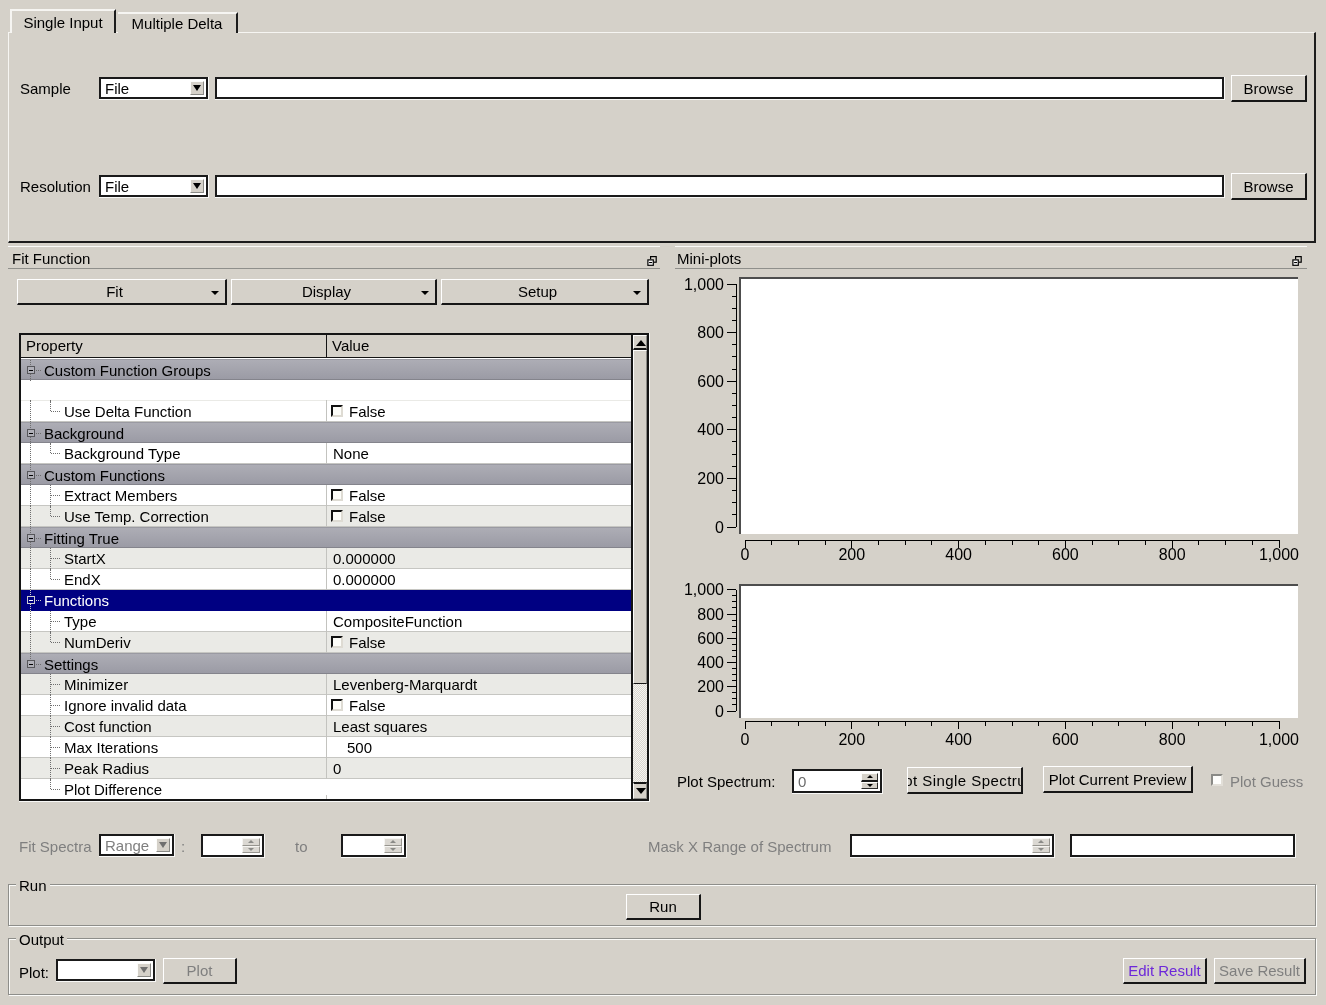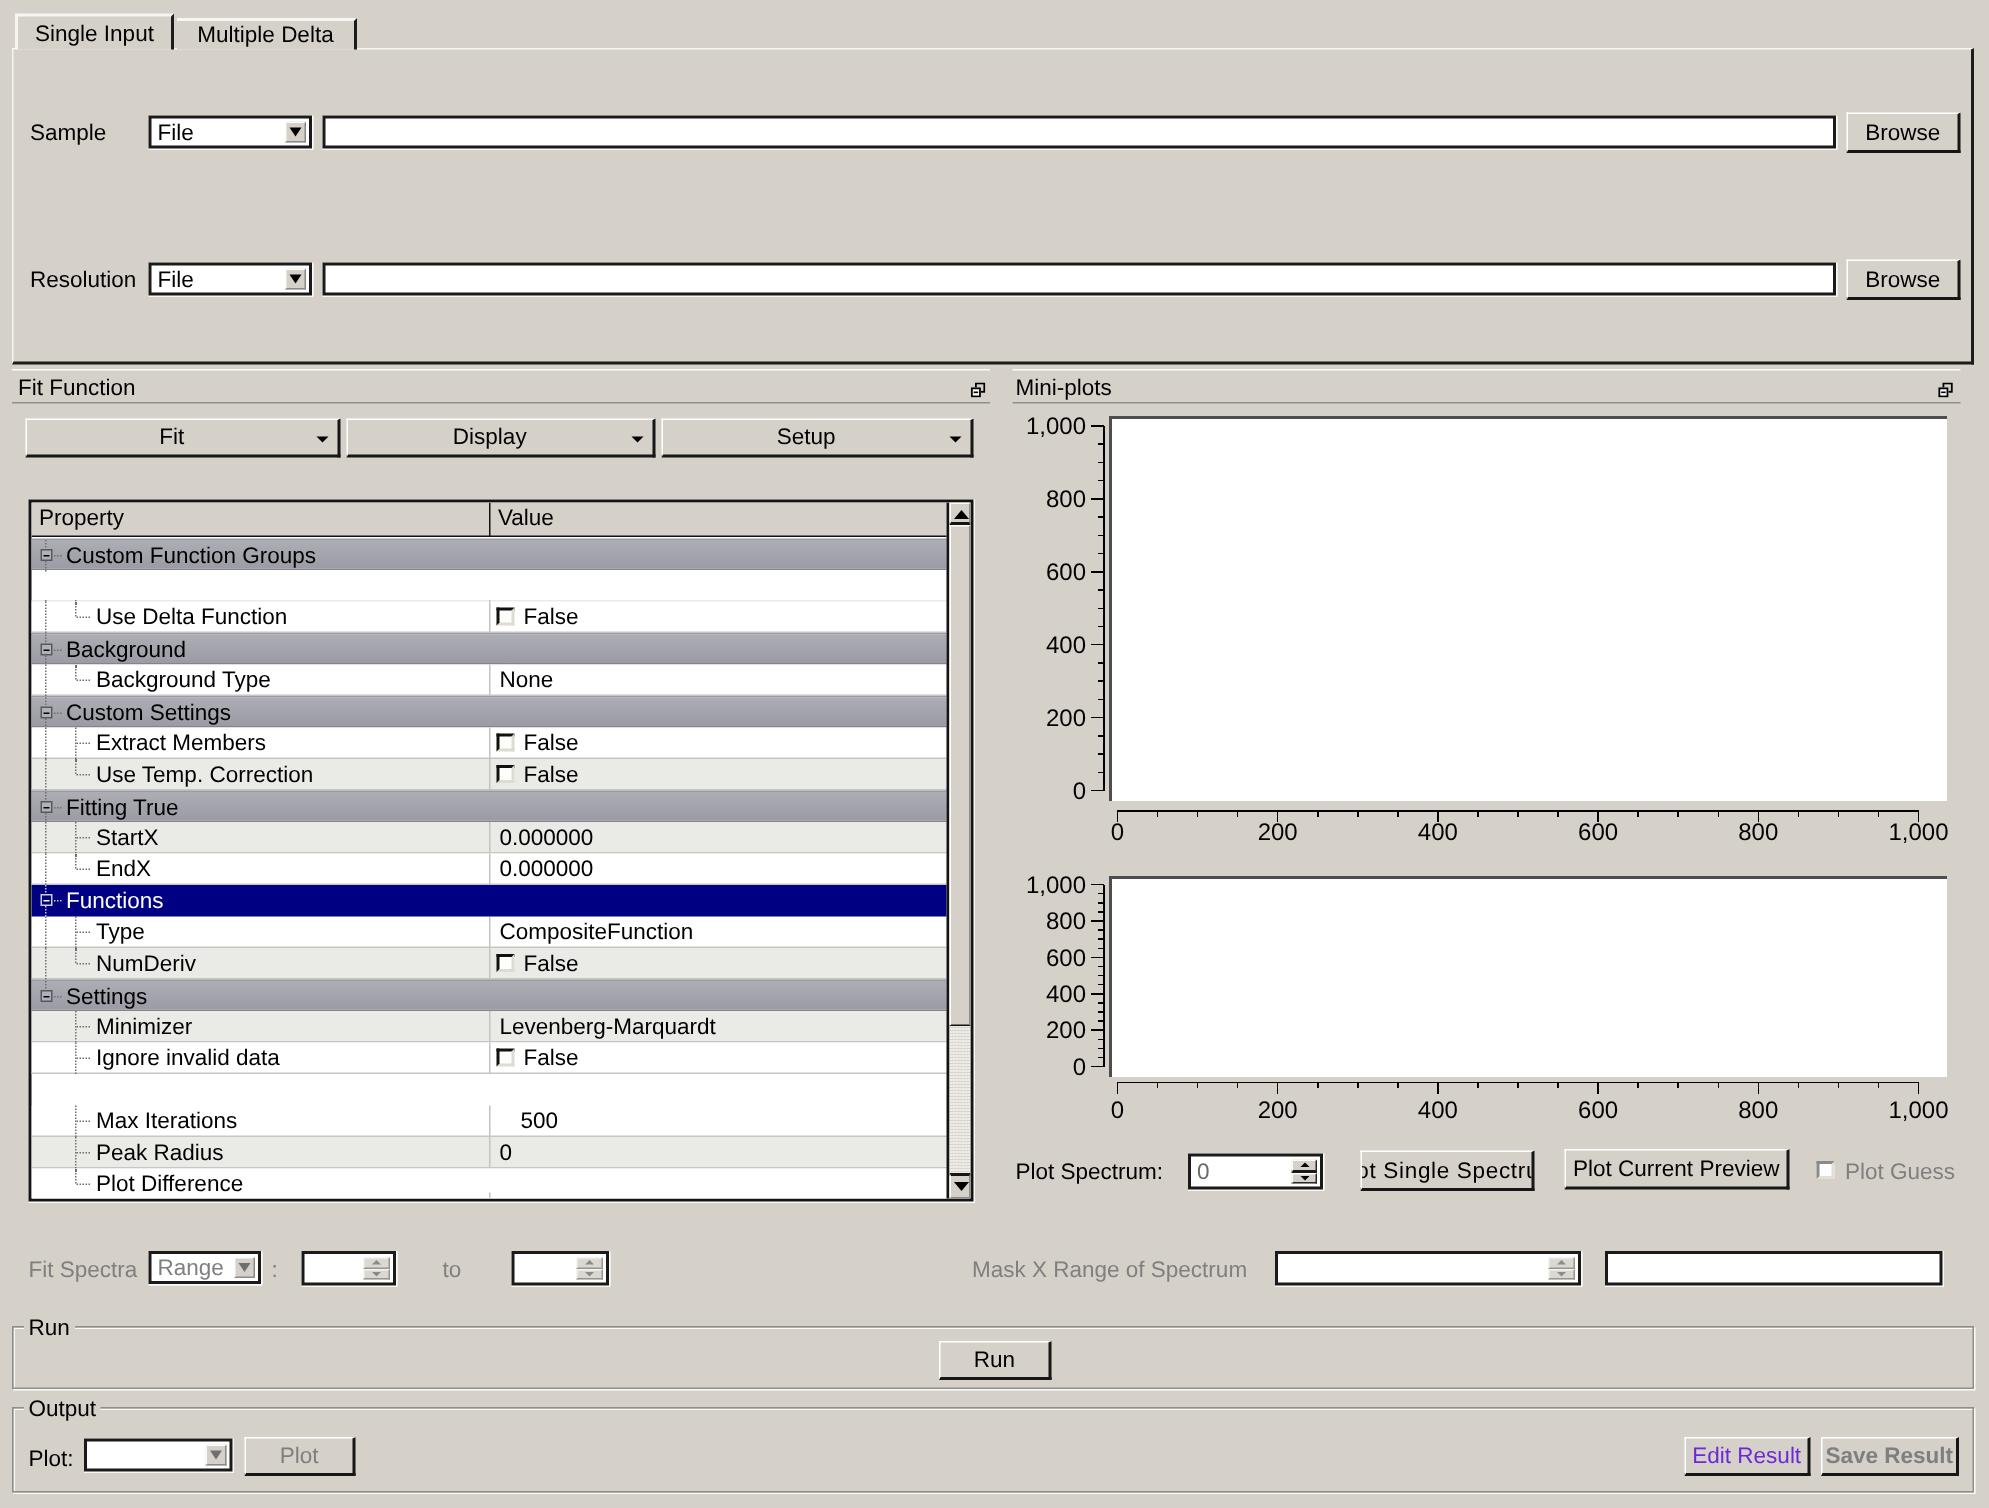--- a/index.html
+++ b/index.html
@@ -111,21 +111,21 @@
       <div class="a" style="left:305px;top:0;width:305px;height:21px;border-left:1px solid #c3c3bf;">
         <div class="a" style="left:6px;top:2px;">None</div>
       </div>
     </div>
 <div class="a" style="left:0;top:129px;width:610px;height:21px;background:linear-gradient(#adadb5,#9b9ba5);border-top:1px solid #9a9aa2;border-bottom:1px solid #84848c;">
       <div class="a" style="left:9px;top:0;width:1px;height:21px;border-left:1px dotted #6e6e6e;"></div>
       <div class="a" style="left:6px;top:6px;width:8px;height:8px;border:1px solid #57575b;background:#b0b0b8;">
         <div style="position:absolute;left:1px;top:3px;width:4px;height:1px;background:#000;"></div>
       </div>
       <div class="a" style="left:15px;top:10px;width:5px;border-top:1px dotted #6e6e6e;"></div>
-      <div class="a" style="left:23px;top:2px;">Custom Settings</div>
+      <div class="a" style="left:23px;top:2px;">Custom Functions</div>
     </div>
 <div class="a" style="left:0;top:150px;width:610px;height:21px;background:#fff;border-bottom:1px solid #c6c6c2;">
       <div class="a" style="left:9px;top:0;width:1px;height:21px;border-left:1px dotted #6e6e6e;"></div>
       <div class="a" style="left:29px;top:0;width:1px;height:21px;border-left:1px dotted #6e6e6e;"></div>
       <div class="a" style="left:30px;top:10px;width:9px;border-top:1px dotted #6e6e6e;"></div>
       <div class="a" style="left:43px;top:2px;">Extract Members</div>
       <div class="a" style="left:305px;top:0;width:305px;height:21px;border-left:1px solid #c3c3bf;">
         <div class="a cbox" style="left:4px;top:4px;"></div>
         <div class="a" style="left:22px;top:2px;">False</div>
       </div>
@@ -209,20 +209,28 @@
         <div class="a" style="left:6px;top:2px;">Levenberg-Marquardt</div>
       </div>
     </div>
 <div class="a" style="left:0;top:360px;width:610px;height:21px;background:#fff;border-bottom:1px solid #c6c6c2;">
       <div class="a" style="left:29px;top:0;width:1px;height:21px;border-left:1px dotted #6e6e6e;"></div>
       <div class="a" style="left:30px;top:10px;width:9px;border-top:1px dotted #6e6e6e;"></div>
       <div class="a" style="left:43px;top:2px;">Ignore invalid data</div>
       <div class="a" style="left:305px;top:0;width:305px;height:21px;border-left:1px solid #c3c3bf;">
         <div class="a cbox" style="left:4px;top:4px;"></div>
         <div class="a" style="left:22px;top:2px;">False</div>
+      </div>
+    </div>
+<div class="a" style="left:0;top:381px;width:610px;height:21px;background:#eaeae6;border-bottom:1px solid #c6c6c2;">
+      <div class="a" style="left:29px;top:0;width:1px;height:21px;border-left:1px dotted #6e6e6e;"></div>
+      <div class="a" style="left:30px;top:10px;width:9px;border-top:1px dotted #6e6e6e;"></div>
+      <div class="a" style="left:43px;top:2px;">Cost function</div>
+      <div class="a" style="left:305px;top:0;width:305px;height:21px;border-left:1px solid #c3c3bf;">
+        <div class="a" style="left:6px;top:2px;">Least squares</div>
       </div>
     </div>
 <div class="a" style="left:0;top:402px;width:610px;height:21px;background:#fff;border-bottom:1px solid #c6c6c2;">
       <div class="a" style="left:29px;top:0;width:1px;height:21px;border-left:1px dotted #6e6e6e;"></div>
       <div class="a" style="left:30px;top:10px;width:9px;border-top:1px dotted #6e6e6e;"></div>
       <div class="a" style="left:43px;top:2px;">Max Iterations</div>
       <div class="a" style="left:305px;top:0;width:305px;height:21px;border-left:1px solid #c3c3bf;">
         <div class="a" style="left:20px;top:2px;">500</div>
       </div>
     </div>
@@ -439,12 +447,12 @@
 <div class="a gb" style="left:8px;top:938px;width:1308px;height:57px;"></div>
 <div class="a gbl" style="left:16px;top:931px;z-index:2;">Output</div>
 <div class="a" style="left:19px;top:964px;z-index:2;">Plot:</div>
 <div class="a sunk" style="left:56px;top:959px;width:99px;height:22px;z-index:2;padding-left:4px;display:flex;align-items:center;color:#7f7f7f;">
     <div class="combobtn">
       <div class="carr" style="border-top-color:#6f6f6f;border-left-width:4px;border-right-width:4px;"></div>
     </div>
   </div>
 <div class="a btn" style="left:163px;top:958px;width:74px;height:26px;color:#7f7f7f;">Plot</div>
 <div class="a btn" style="left:1123px;top:958px;width:84px;height:26px;color:#6d28d9;">Edit Result</div>
-<div class="a btn" style="left:1214px;top:958px;width:92px;height:26px;color:#7f7f7f;font-weight:bold;">Save Result</div>
+<div class="a btn" style="left:1214px;top:958px;width:92px;height:26px;color:#7f7f7f;">Save Result</div>
 </body></html>

